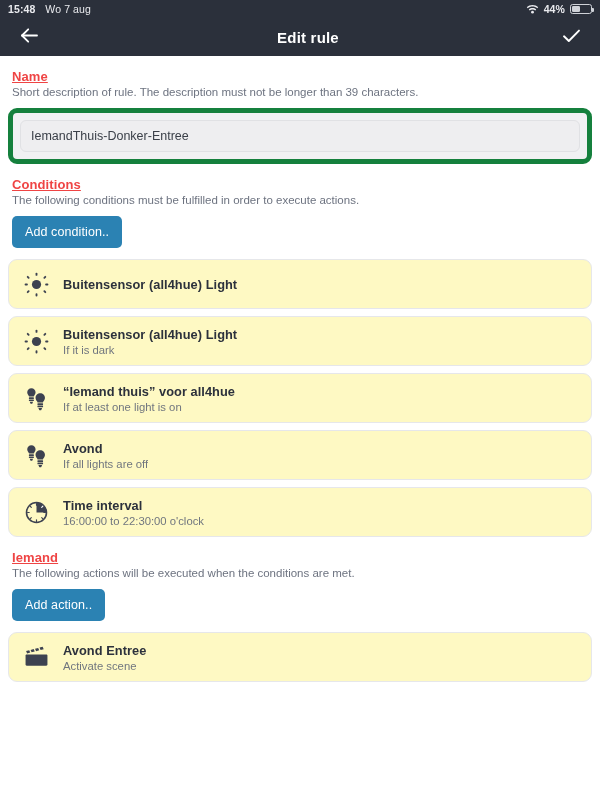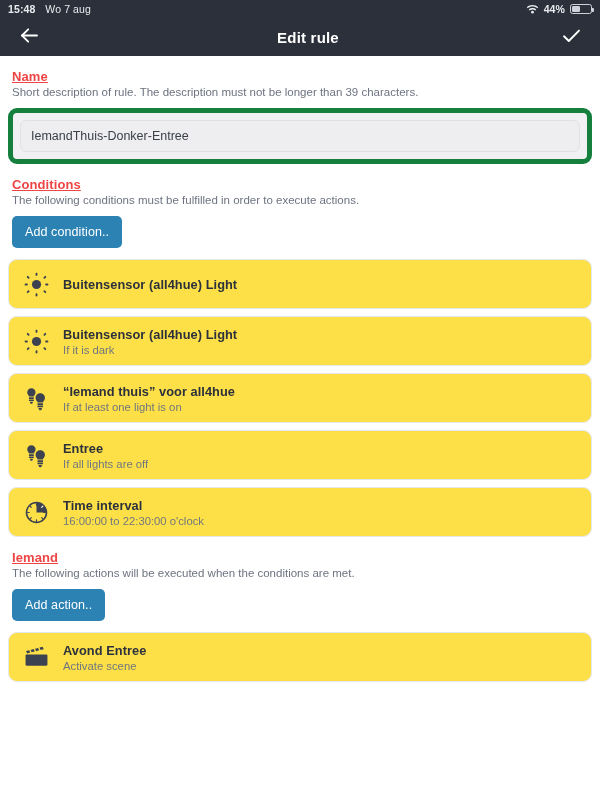--- a/index.html
+++ b/index.html
@@ -107,21 +107,21 @@
     padding: 9px 13px;
     font-size: 12.5px;
     font-family: "Liberation Sans", sans-serif;
     cursor: pointer;
     margin-left: 4px;
     letter-spacing: .1px;
   }
 
   .card-list { margin-top: 11px; display: flex; flex-direction: column; gap: 7px; }
   .card {
-    background: #fde047;
+    background: #fef9c3;
     border: 1px solid #e6e7ea;
     border-radius: 9px;
     height: 50px;
     display: flex;
     align-items: center;
     padding: 0 12px;
     cursor: pointer;
   }
   .card-icon {
     width: 30px; height: 30px;
@@ -272,21 +272,21 @@
             </g>
             <g>
               <path d="M15.6 7.0c-2.5 0-4.5 1.9-4.5 4.2 0 1.7 .8 2.6 1.4 3.4 .3 .4 .5 .8 .5 1.2h5.2c0-.4 .2-.8 .5-1.2 .6-.8 1.4-1.7 1.4-3.4 0-2.3-2.0-4.2-4.5-4.2z"></path>
               <rect x="12.9" y="16.6" width="5.4" height="1.6" rx=".5"></rect>
               <rect x="12.9" y="18.8" width="5.4" height="1.6" rx=".5"></rect>
               <path d="M13.8 21.1h3.6l-.7 1.6c-.1 .3-.4 .5-.8 .5h-.6c-.4 0-.7-.2-.8-.5z"></path>
             </g>
           </svg>
         </span>
         <div class="card-text">
-          <div class="card-title">Entree</div>
+          <div class="card-title">Avond</div>
           <div class="card-sub">If all lights are off</div>
         </div>
       </div>
 
       <div class="card">
         <span class="card-icon">
           <svg width="25" height="25" viewBox="0 0 24 24">
             <circle cx="12" cy="12" r="9.6" fill="none" stroke="#3d4250" stroke-width="1.5"></circle>
             <path d="M12 12 L12 2.4 A9.6 9.6 0 0 1 21.6 12 Z" fill="#3d4250"></path>
             <g stroke="#3d4250" stroke-width="1.1" stroke-linecap="round">

